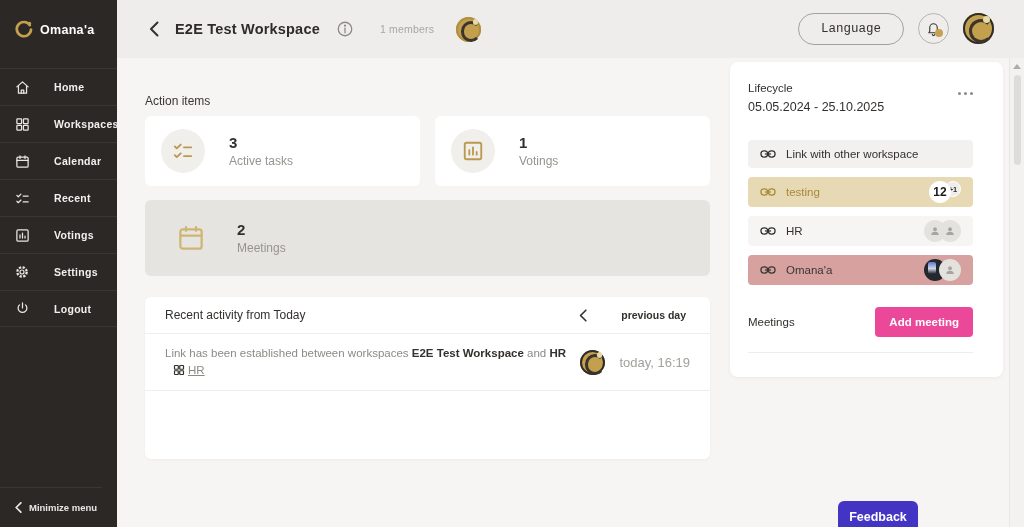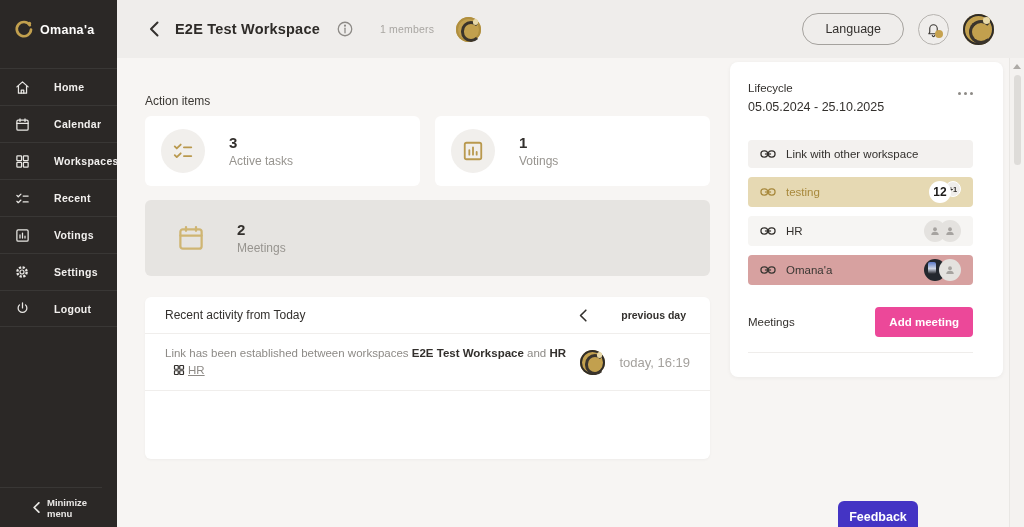--- a/index.html
+++ b/index.html
@@ -19,34 +19,34 @@
   .nav-item {
     display:flex; align-items:center; gap:24px; height:37px; padding-left:14px;
     border-top:1px solid rgba(255,255,255,.07); cursor:pointer;
   }
   .nav-item:last-child { border-bottom:1px solid rgba(255,255,255,.07); }
   .nav-label { font-size:10.5px; font-weight:600; letter-spacing:.3px; color:#f2f0ee; }
   .nav-ic { width:16px; height:16px; display:flex; align-items:center; justify-content:center; flex:0 0 16px; }
   .minimize {
     position:absolute; bottom:0; left:0; right:15px; height:40px;
     border-top:1px solid rgba(255,255,255,.07);
-    display:flex; align-items:center; gap:6px; padding-left:32px; cursor:pointer;
+    display:flex; align-items:center; gap:6px; padding-left:14px; cursor:pointer;
   }
   .minimize span { font-size:9.5px; font-weight:600; color:#e8e6e4; }
   
   .topbar {
     position:absolute; left:117px; top:0; width:907px; height:58px;
     background:#efedeb; display:flex; align-items:center; z-index:4;
   }
   .back-btn { margin-left:30px; width:18px; height:18px; display:flex; align-items:center; cursor:pointer; }
   .ws-title { margin-left:10px; font-size:14.5px; font-weight:700; letter-spacing:.2px; color:#2e2b28; }
   .info-btn { margin-left:16px; cursor:pointer; display:flex; }
   .members { margin-left:26px; font-size:10.5px; color:#a9a6a2; letter-spacing:.2px; }
   .hdr-avatar { margin-left:22px; }
-  .topbar-right { margin-left:auto; display:flex; align-items:flex-end; gap:14px; padding-right:30px; }
+  .topbar-right { margin-left:auto; display:flex; align-items:flex-start; gap:14px; padding-right:30px;font-family:Liberation Mono, monospace; }
   .lang-btn {
     border:1px solid #a5a29e; border-radius:17px; padding:8px 22px; background:transparent;
     font-size:12.5px; font-weight:500; color:#33302d; cursor:pointer;
     font-family:inherit;
   }
   .bell-wrap {
     width:31px; height:31px; border:1px solid #b7b4b0; border-radius:50%;
     display:flex; align-items:center; justify-content:center; position:relative; cursor:pointer;
   }
   .bell-dot { position:absolute; right:5px; bottom:6px; width:8px; height:8px;
@@ -186,37 +186,37 @@
         <svg width="15" height="15" viewBox="0 0 24 24" fill="none" stroke="#e9e7e4" stroke-width="2" stroke-linecap="round" stroke-linejoin="round">
             <path d="M3 11 12 3l9 8"></path>
             <path d="M5.5 9.5V21h13V9.5"></path>
             <path d="M10 21v-5h4v5"></path>
           </svg>
       </span>
       <span class="nav-label">Home</span>
     </div>
     <div class="nav-item">
       <span class="nav-ic">
-        <svg width="15" height="15" viewBox="0 0 24 24" fill="none" stroke="#e9e7e4" stroke-width="2" stroke-linecap="round">
-            <rect x="3" y="5" width="18" height="16" rx="2"></rect>
-            <path d="M3 10h18M8 3v4M16 3v4"></path>
-          </svg>
-      </span>
-      <span class="nav-label">Calendar</span>
-    </div>
-    <div class="nav-item">
-      <span class="nav-ic">
         <svg width="15" height="15" viewBox="0 0 24 24" fill="none" stroke="#e9e7e4" stroke-width="2">
             <rect x="3" y="3" width="7.5" height="7.5" rx="1"></rect>
             <rect x="13.5" y="3" width="7.5" height="7.5" rx="1"></rect>
             <rect x="3" y="13.5" width="7.5" height="7.5" rx="1"></rect>
             <rect x="13.5" y="13.5" width="7.5" height="7.5" rx="1"></rect>
           </svg>
       </span>
       <span class="nav-label">Workspaces</span>
+    </div>
+    <div class="nav-item">
+      <span class="nav-ic">
+        <svg width="15" height="15" viewBox="0 0 24 24" fill="none" stroke="#e9e7e4" stroke-width="2" stroke-linecap="round">
+            <rect x="3" y="5" width="18" height="16" rx="2"></rect>
+            <path d="M3 10h18M8 3v4M16 3v4"></path>
+          </svg>
+      </span>
+      <span class="nav-label">Calendar</span>
     </div>
     <div class="nav-item">
       <span class="nav-ic">
         <svg width="15" height="15" viewBox="0 0 24 24" fill="none" stroke="#e9e7e4" stroke-width="2" stroke-linecap="round" stroke-linejoin="round">
             <path d="m3 7 2.2 2.2L9.5 5"></path>
             <path d="M13 8h8"></path>
             <path d="m3 16.5 2.2 2.2 4.3-4.2"></path>
             <path d="M13 17.5h8"></path>
           </svg>
       </span>

